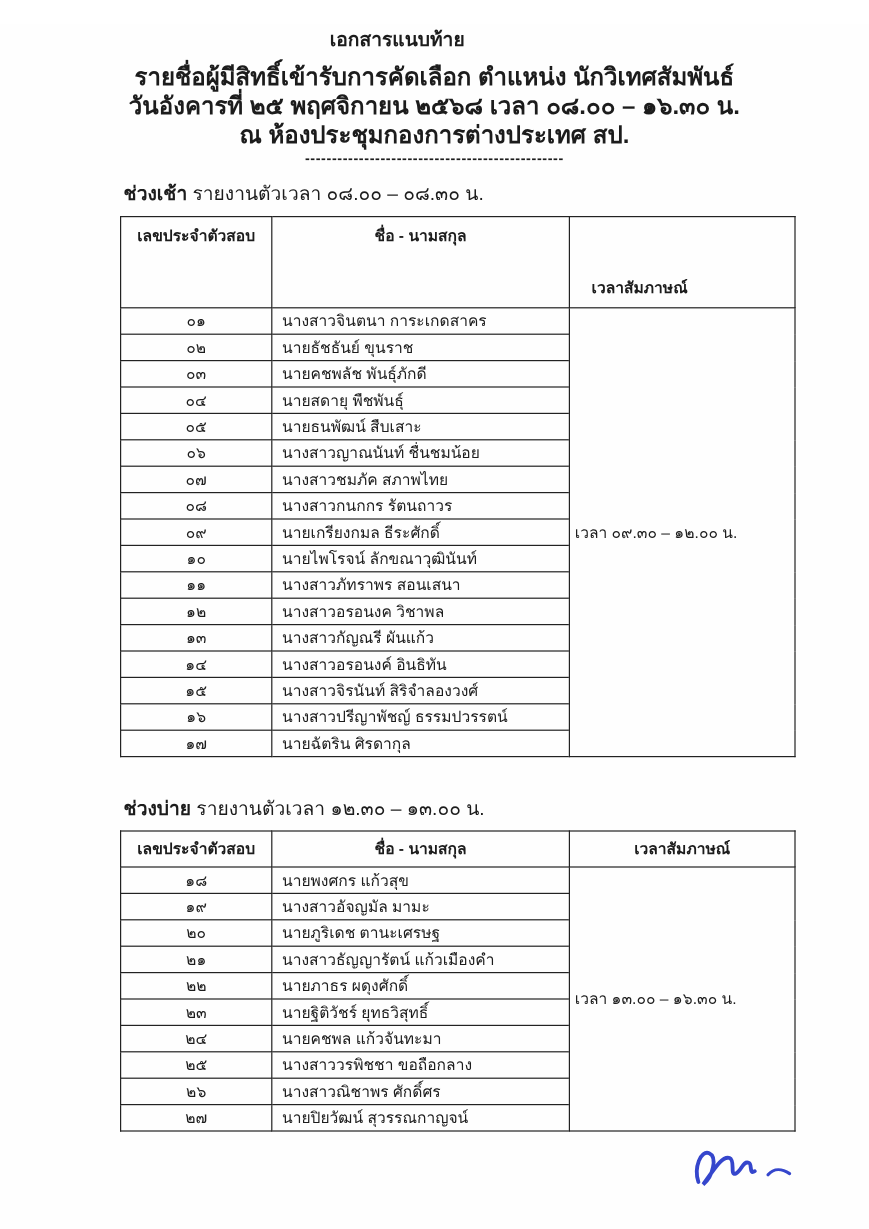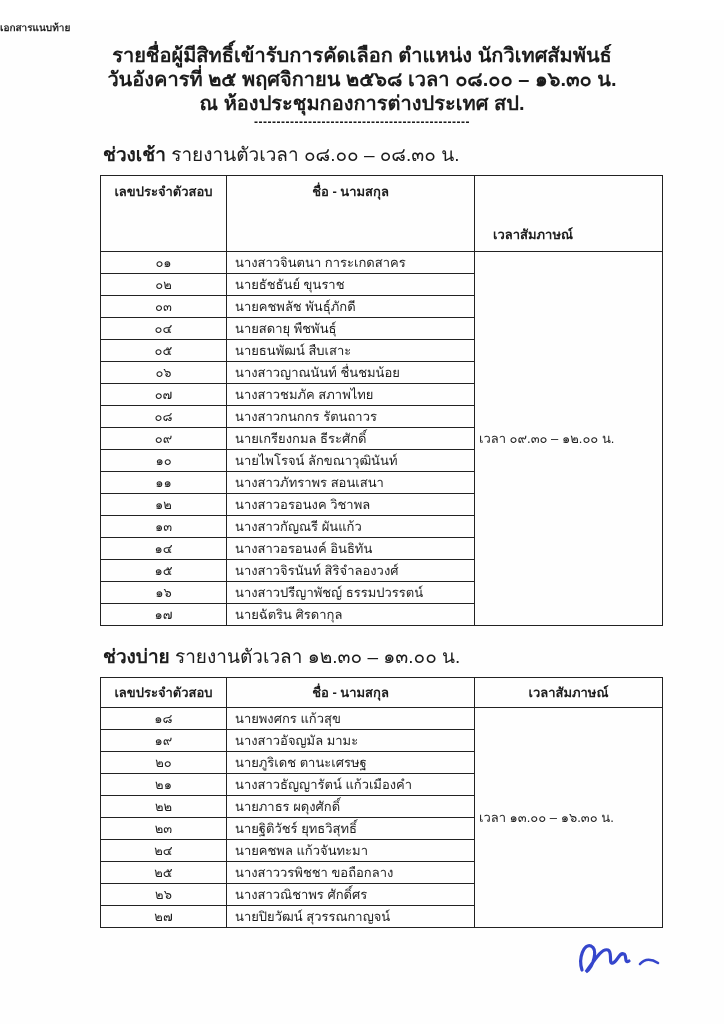--- a/index.html
+++ b/index.html
@@ -8,22 +8,22 @@
     width: 724px; height: 1024px;
     font-family: "Liberation Sans", "DejaVu Sans", sans-serif;
     color: #1c1c1c;
     position: relative;
     overflow: hidden;
   }
   .page { width: 724px; height: 1024px; position: relative; background: #fefefe; }
 
   .corner-label {
     margin: 20px 62px 0 0;
-    text-align: left;
-    font-size: 10px;
+    text-align: center;
+    font-size: 16px;
     font-weight: bold;
   }
 
   .title-block {
     margin-top: 8px;
     text-align: center;
     font-weight: bold;
     font-size: 20px;
     line-height: 24px;
   }
@@ -31,24 +31,24 @@
   .divider {
     text-align: center;
     font-size: 12px;
     line-height: 14px;
     letter-spacing: 0.5px;
     font-weight: bold;
   }
 
   .section-heading {
     margin: 10px 0 6px 103px;
-    font-size: 19px;
+    font-size: 16px;
   }
   .section-heading .bold { font-weight: bold; }
-  .section-heading.second { margin-top: 15px; }
+  .section-heading.second { margin-top: 30px; }
 
   table.roster {
     margin-left: 100px;
     width: 562px;
     border-collapse: collapse;
     table-layout: fixed;
     font-size: 13px;
   }
   table.roster td, table.roster th {
     border: 1px solid #222;

